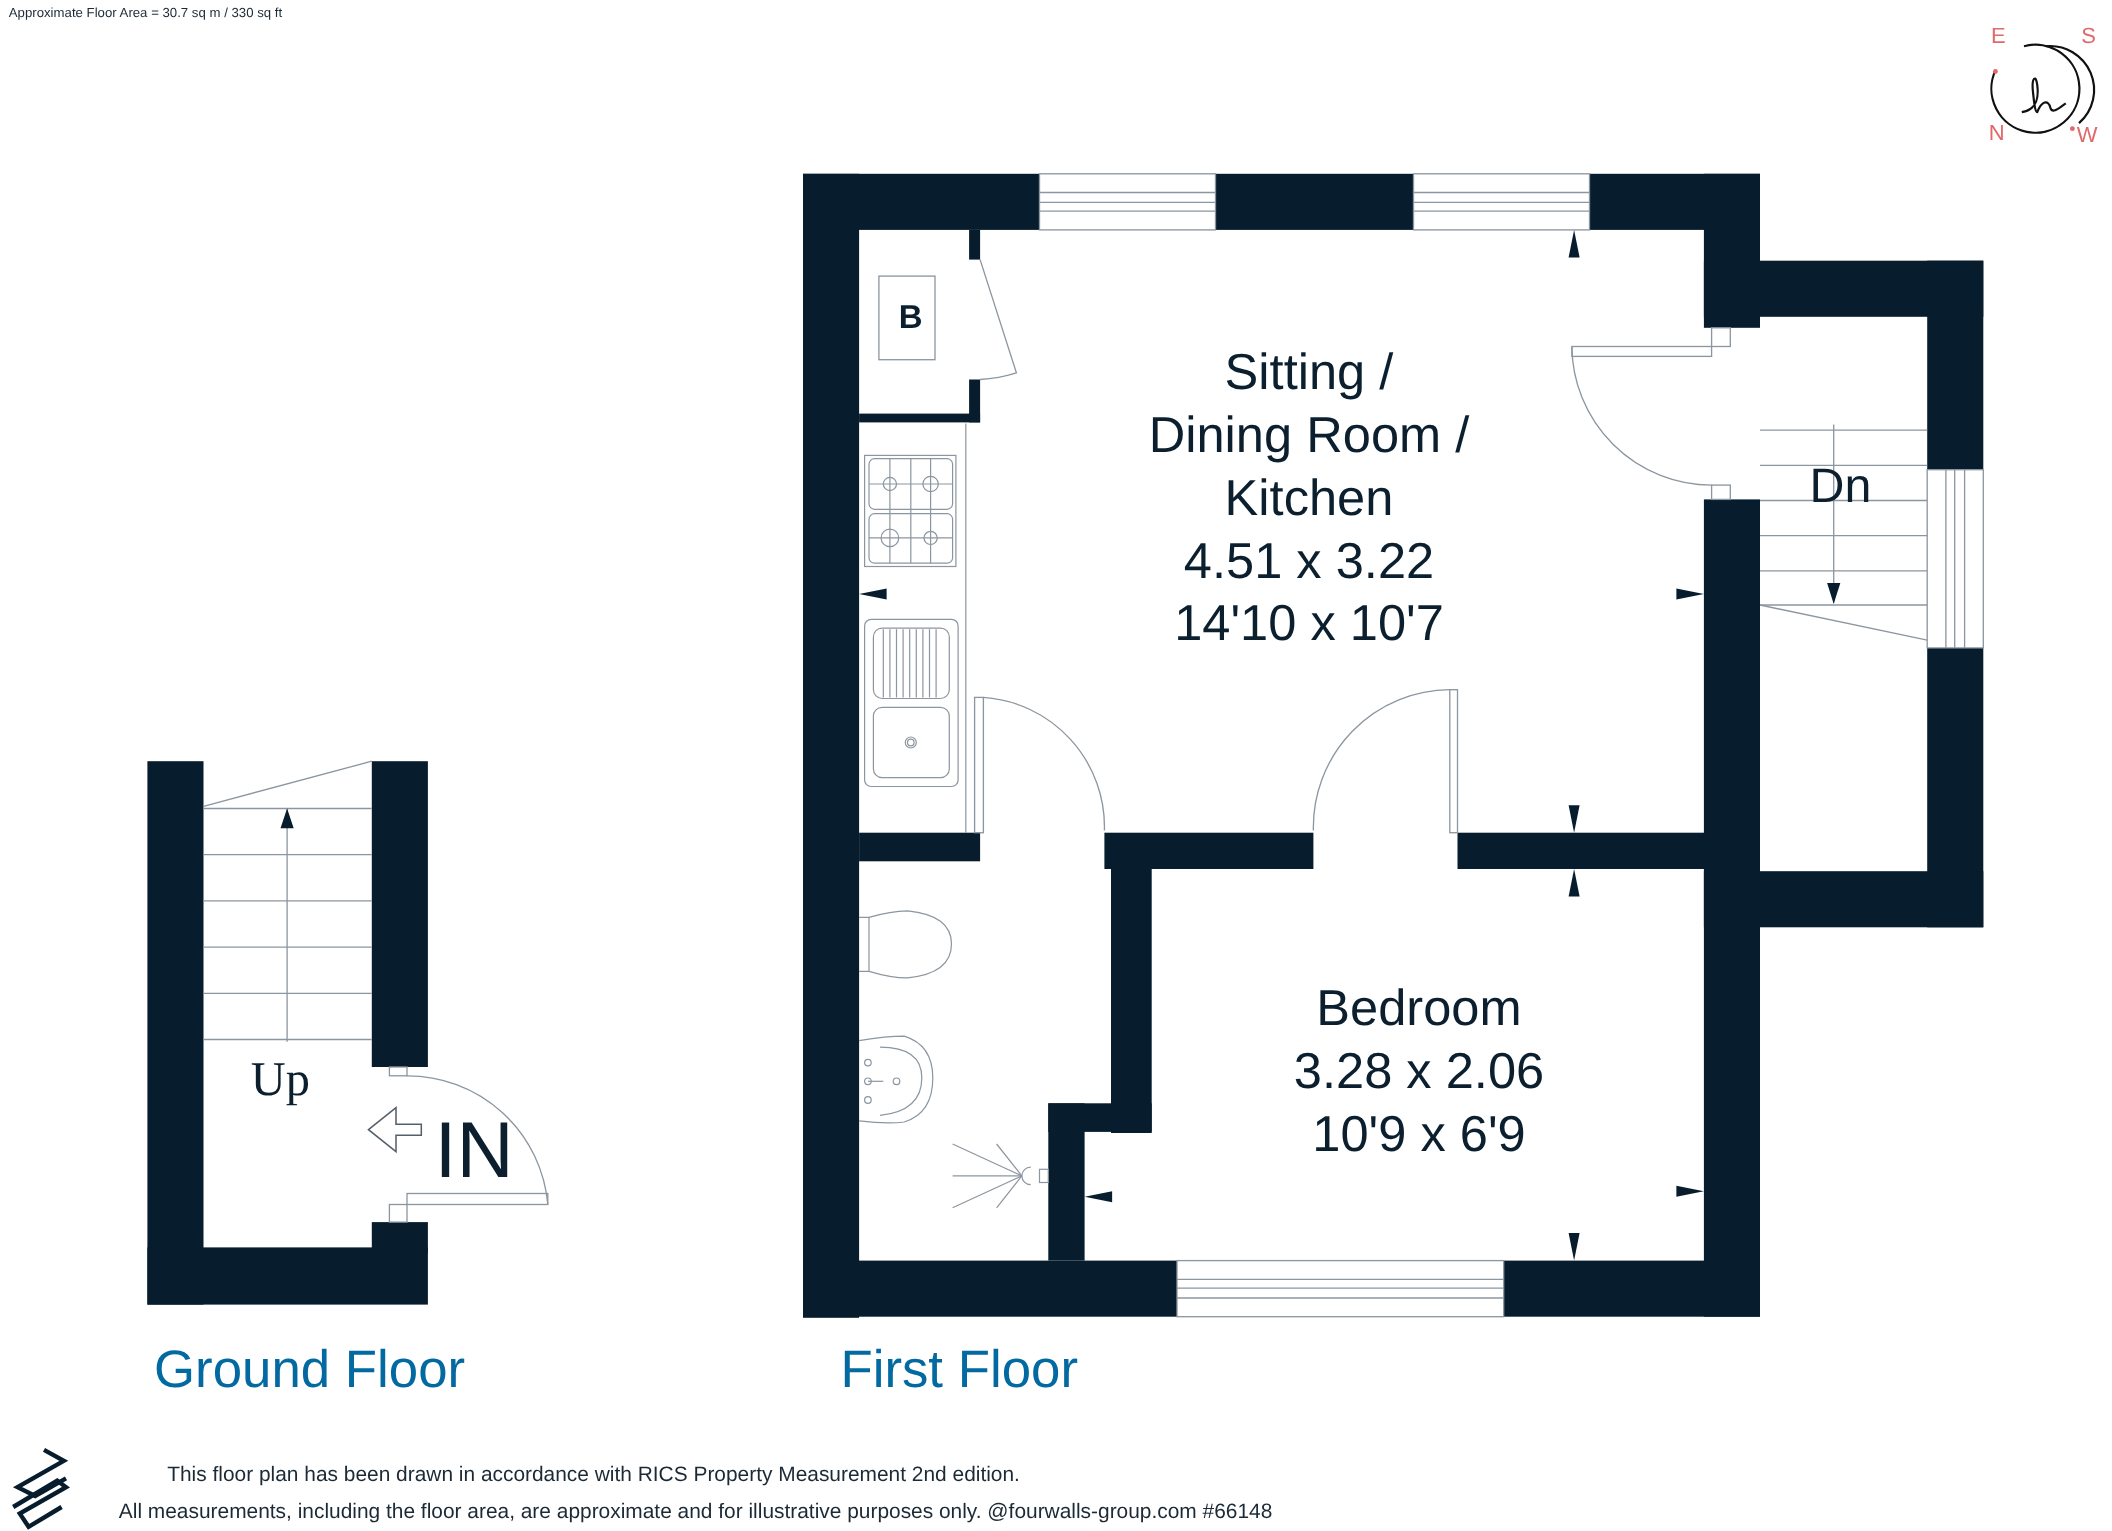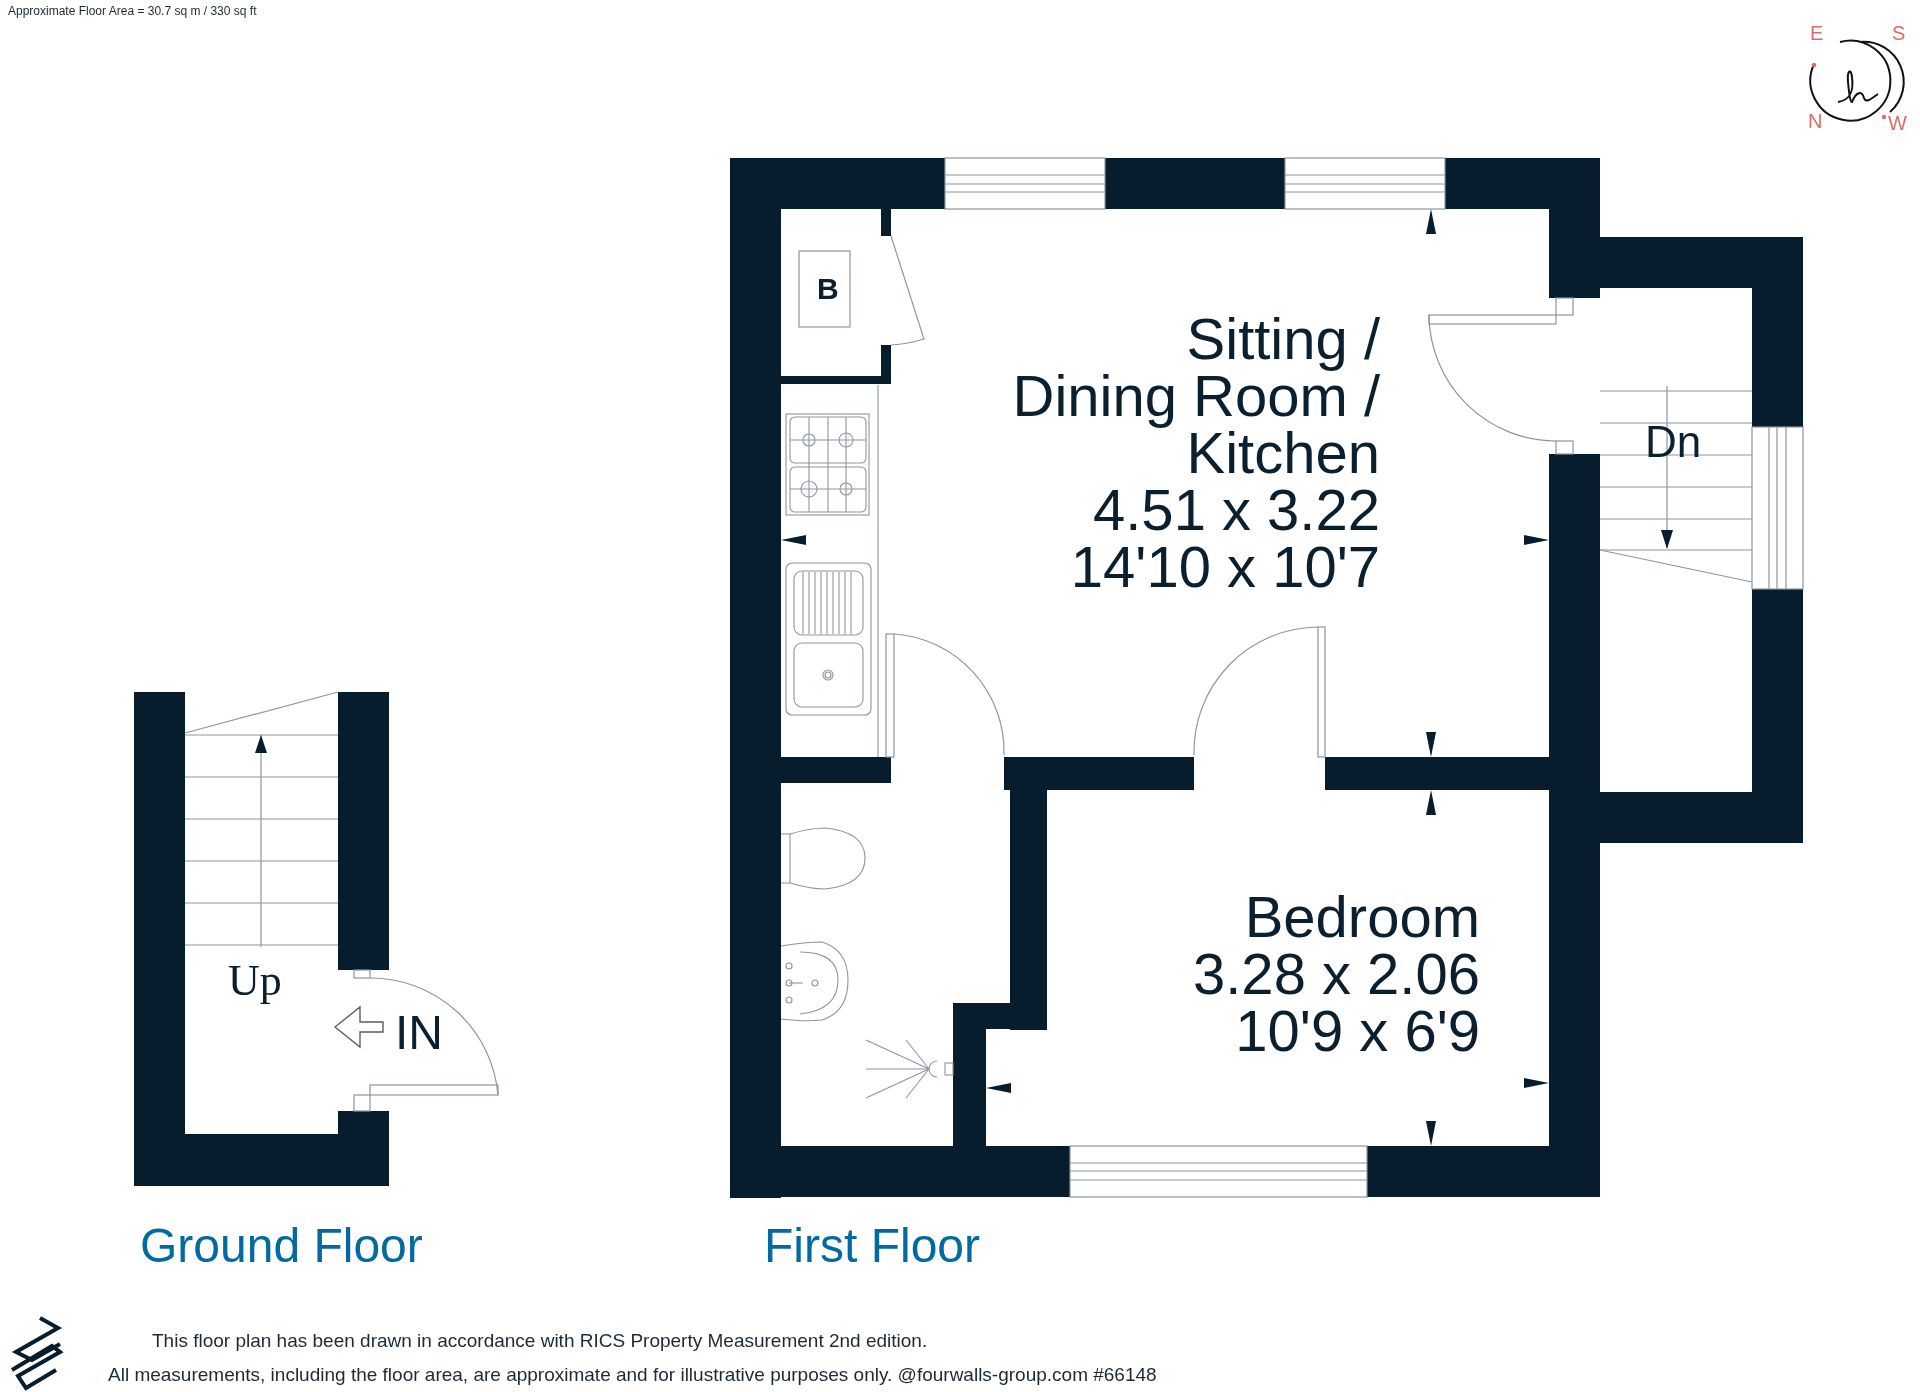--- a/index.html
+++ b/index.html
@@ -1,21 +1,21 @@
 <!DOCTYPE html>
 <html><head>
 <meta charset="utf-8">
 <style>
   html, body { margin: 0; padding: 0; background: #ffffff; }
   body { width: 1920px; height: 1392px; position: relative; overflow: hidden;
          font-family: "Liberation Sans", "DejaVu Sans", sans-serif; color: #0b1f2e; }
   .abs { position: absolute; }
   #area-text { left: 8px; top: 4px; font-size: 12px; color: #1c2a36; }
   #plan { position: absolute; left: 0; top: 0; }
-  .room-label { position: absolute; text-align: right; font-size: 58px; line-height: 57px; color: #0b1f2e; white-space: nowrap; }
+  .room-label { position: absolute; text-align: center; font-size: 46px; line-height: 57px; color: #0b1f2e; white-space: nowrap; }
   .floor-title { position: absolute; font-size: 48px; color: #0369a1; letter-spacing: 0px; }
   .small-label { position: absolute; font-size: 44px; color: #0b1f2e; }
   .footer-line { position: absolute; left: 108px; font-size: 19px; color: #1c2a36; }
   .compass-letter { position: absolute; font-size: 20px; color: #e06a6a; }
   .cupboard-letter { position: absolute; font-size: 30px; color: #0b1f2e; font-weight: bold; }
 </style>
 </head>
 <body>
 
 <div id="area-text" class="abs">Approximate Floor Area = 30.7 sq m / 330 sq ft</div>
@@ -223,21 +223,21 @@
     </g>
   </g>
 
   <g fill="none" stroke="#071d2d" stroke-width="4">
     <path d="M 40 1318 L 58 1328 L 16 1352 L 32 1360 L 60 1344"></path>
     <path d="M 12 1370 L 52 1346 L 60 1352 L 18 1376 L 26 1388 L 56 1370"></path>
   </g>
 </svg>
 
 <div class="small-label" style="left:228px;top:955px;font-family:Liberation Serif, serif;">Up</div>
-<div class="small-label" style="left:395px;top:1005px;font-size:48px;">IN</div>
+<div class="small-label" style="left:395px;top:1005px;font-size:72px;">IN</div>
 
 <div class="cupboard-letter" style="left:817px;top:272px;">B</div>
 <div class="small-label" style="left:1645px;top:417px;text-align:right;">Dn</div>
 
 <div class="room-label" style="left:1000px;top:310px;width:380px;">
   <div>Sitting /</div>
   <div>Dining Room /</div>
   <div>Kitchen</div>
   <div>4.51 x 3.22</div>
   <div>14'10 x 10'7</div>

